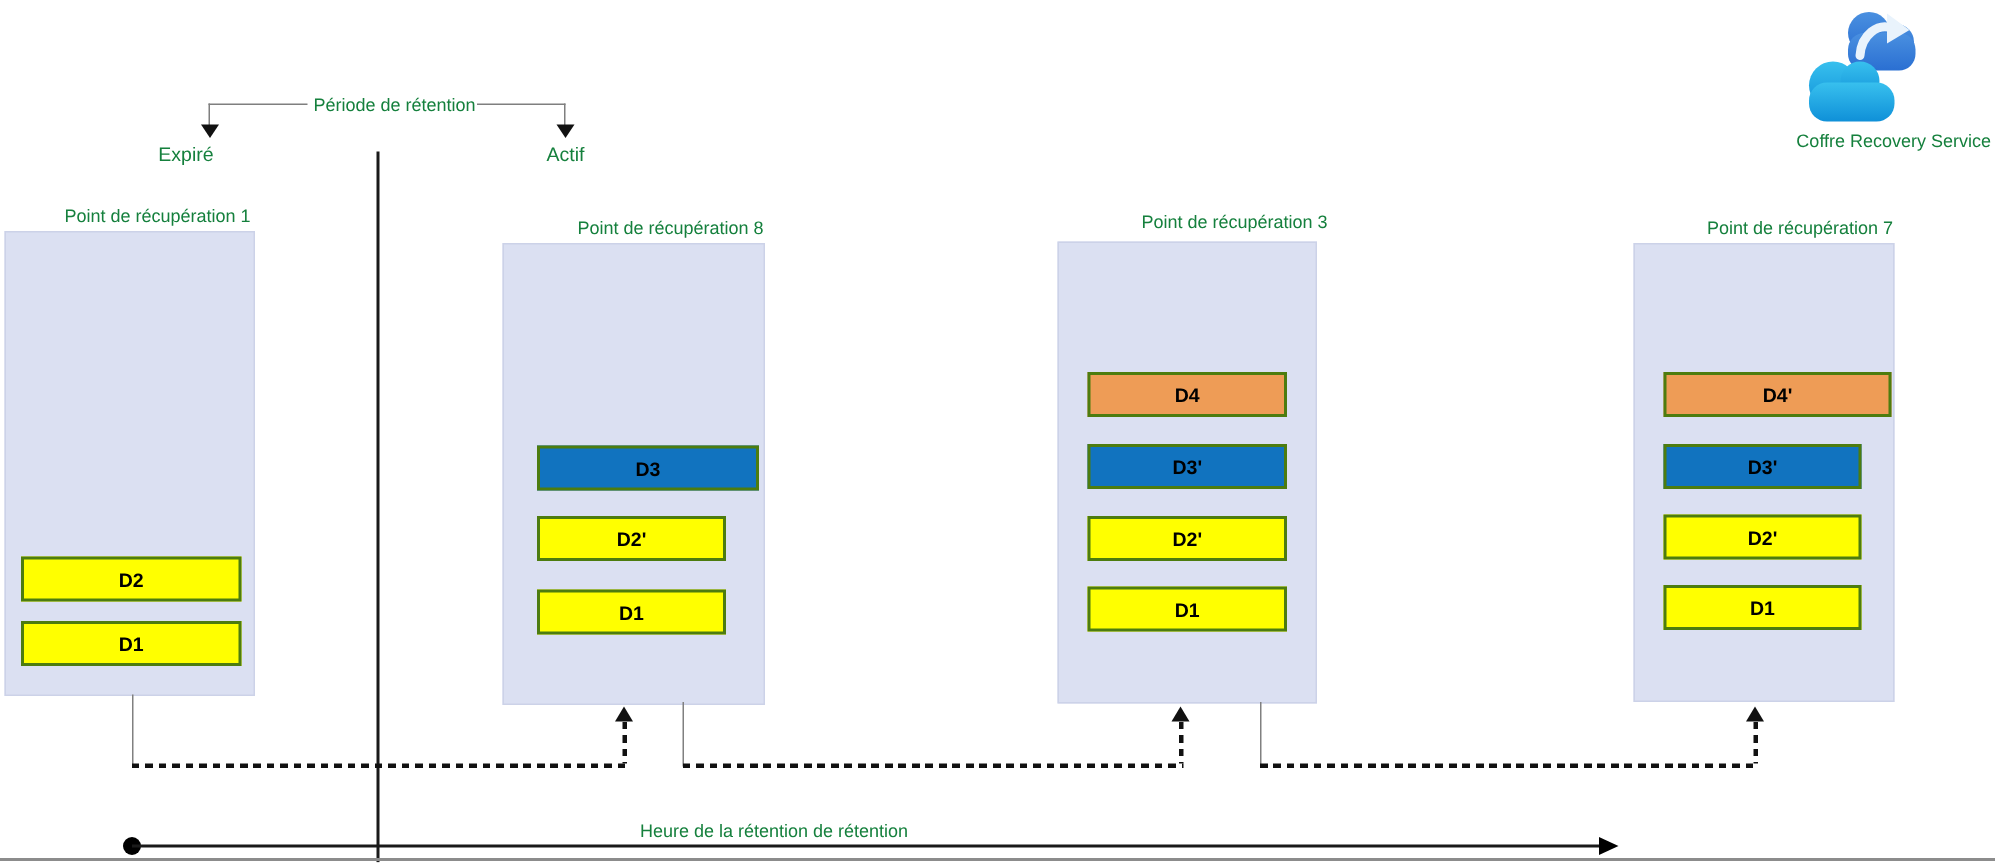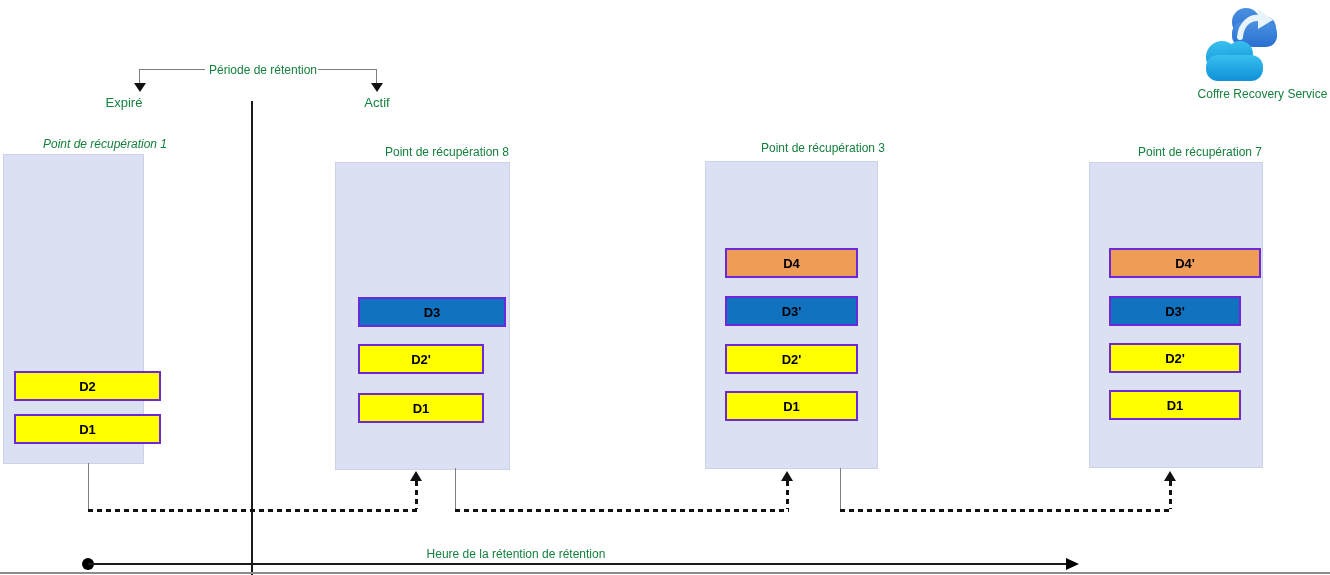--- a/index.html
+++ b/index.html
@@ -5,35 +5,35 @@
   html,body { margin:0; padding:0; background:#ffffff; }
   .canvas {
     position:relative; width:1330px; height:575px; background:#ffffff;
     font-family:"Liberation Sans", sans-serif; overflow:hidden;
   }
   .lbl { position:absolute; color:#15803d; font-size:12px; text-align:center; white-space:nowrap; }
   .lbl.state { font-size:13px; }
 
   
   .panel { position:absolute; background:#dbe0f2; border:1px solid #ccd2e8; box-sizing:border-box; }
-  #panel-1 { left:3px;    top:154px; width:141px; height:310px; }
+  #panel-1 { left:3px;    top:154px; width:167px; height:310px; }
   #panel-2 { left:335px;  top:162px; width:175px; height:308px; }
   #panel-3 { left:705px;  top:161px; width:173px; height:308px; }
   #panel-4 { left:1089px; top:162px; width:174px; height:306px; }
 
   
-  #title-1 { left:18px;   top:137px; width:174px;font-style:italic; }
+  #title-1 { left:18px;   top:137px; width:174px; }
   #title-2 { left:360px;  top:145px; width:174px; }
   #title-3 { left:736px;  top:141px; width:174px; }
   #title-4 { left:1113px; top:145px; width:174px; }
 
   
   .block {
     position:absolute; box-sizing:border-box; height:30px;
-    border:2px solid #6d28d9; display:flex; align-items:center; justify-content:center;
+    border:2px solid #4d7c0f; display:flex; align-items:center; justify-content:center;
     font-weight:bold; font-size:13px; color:#000;
   }
   
   #p1-d2 { left:10px; top:216px; width:147px; }
   #p1-d1 { left:10px; top:259px; width:147px; }
   
   #p2-d3  { left:22px; top:134px; width:148px; }
   #p2-d2p { left:22px; top:181px; width:126px; }
   #p2-d1  { left:22px; top:230px; width:126px; }
   

